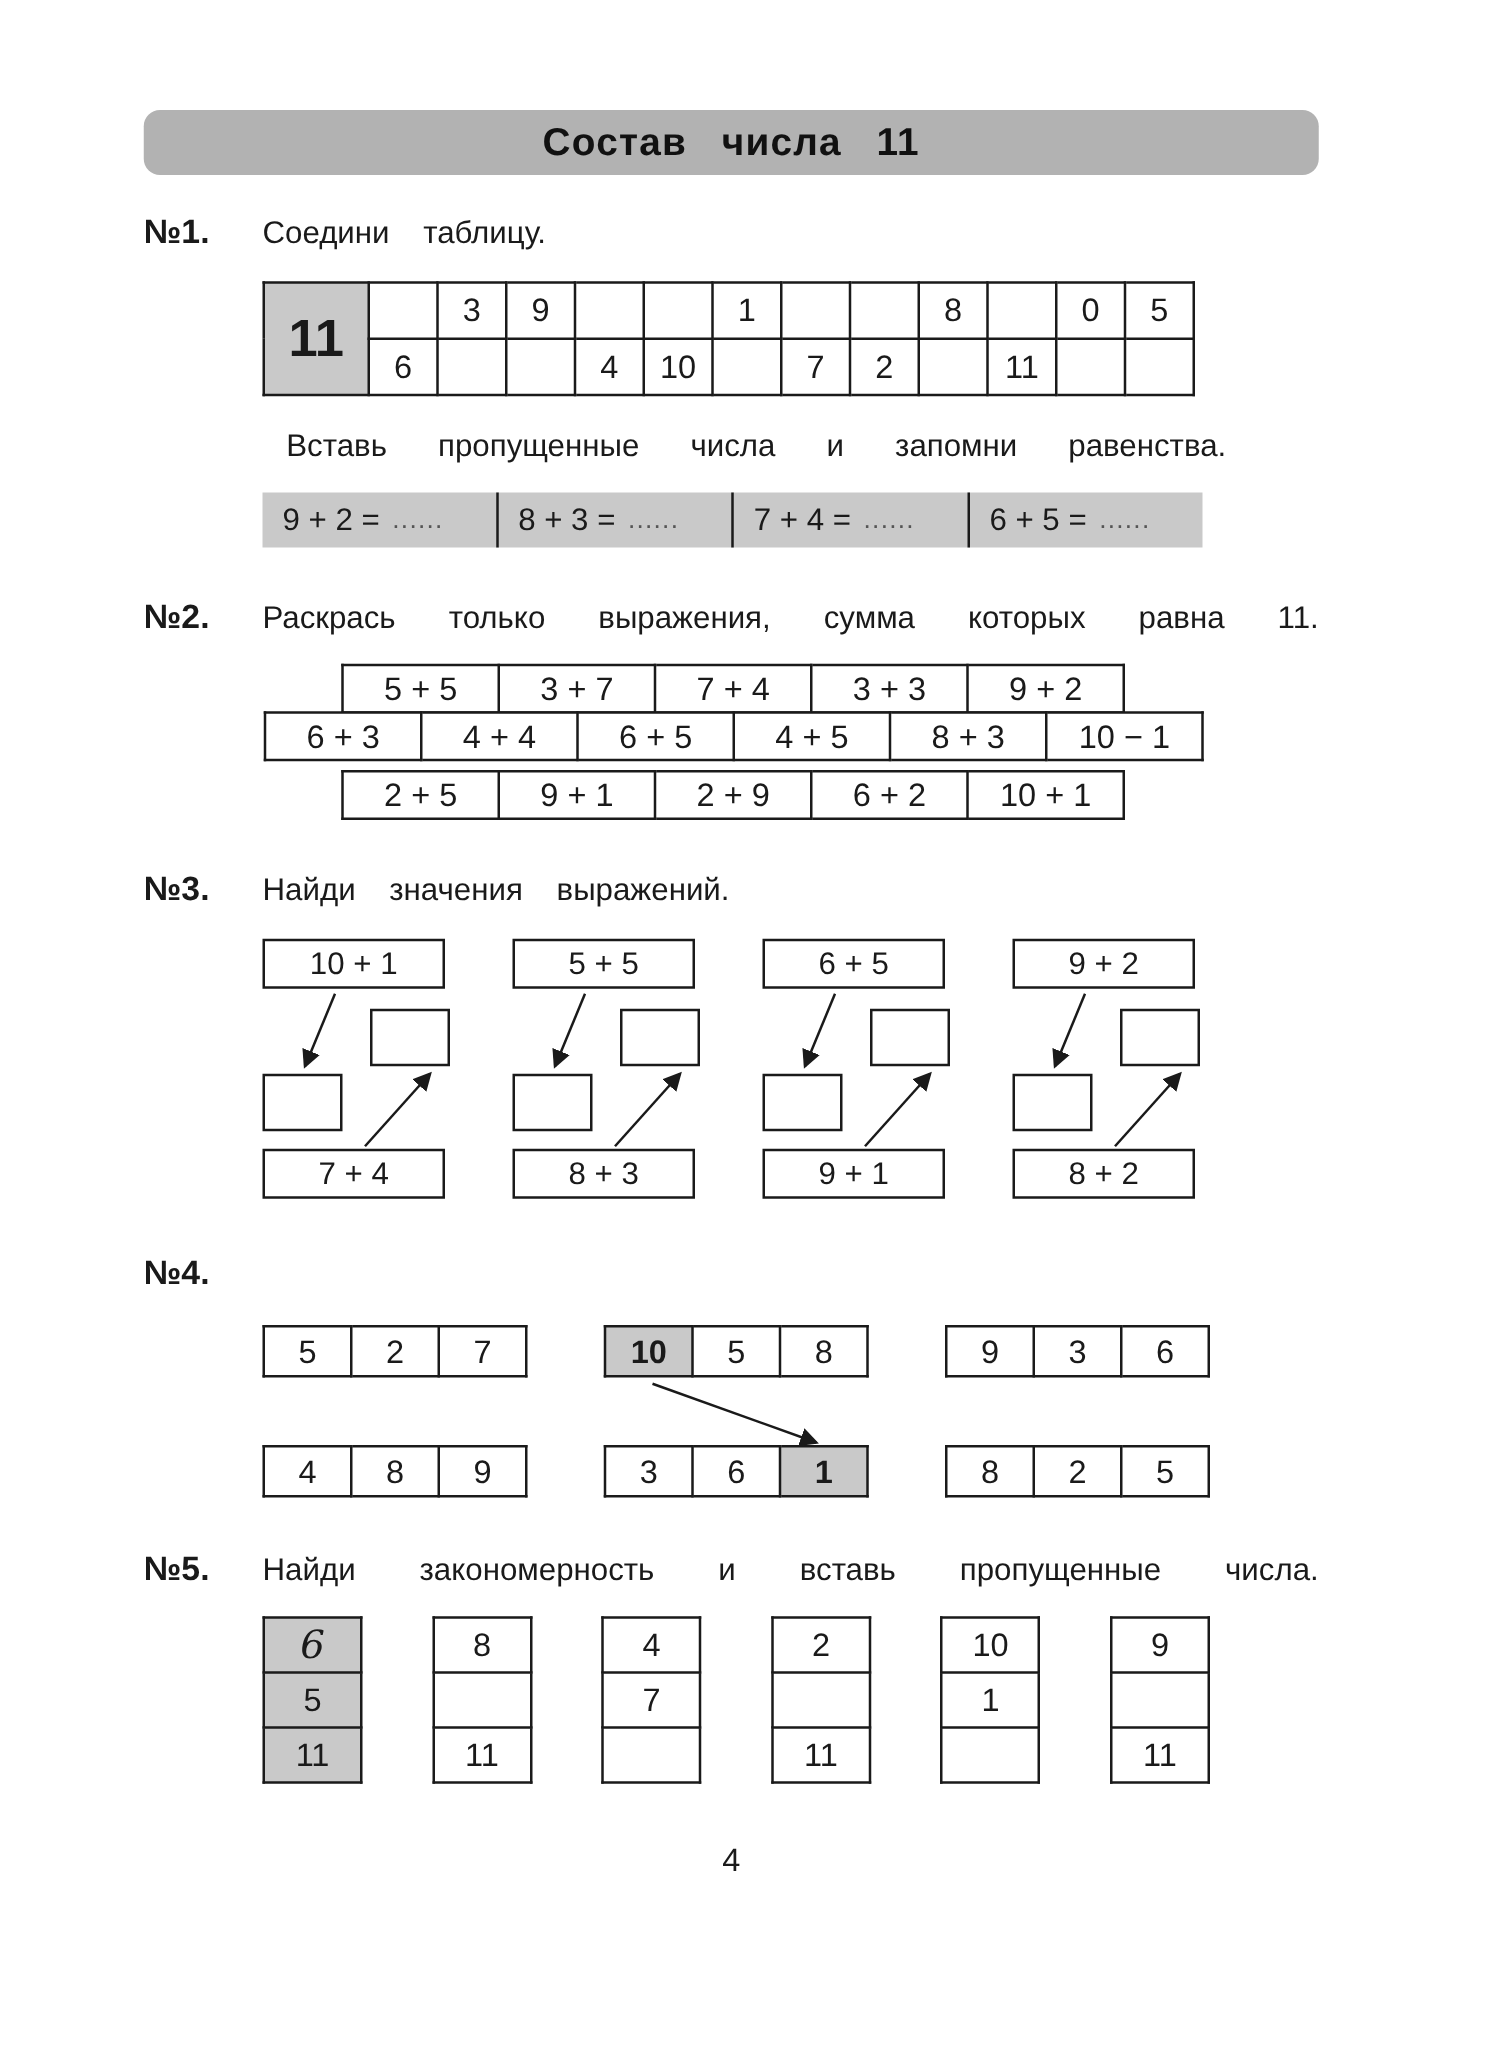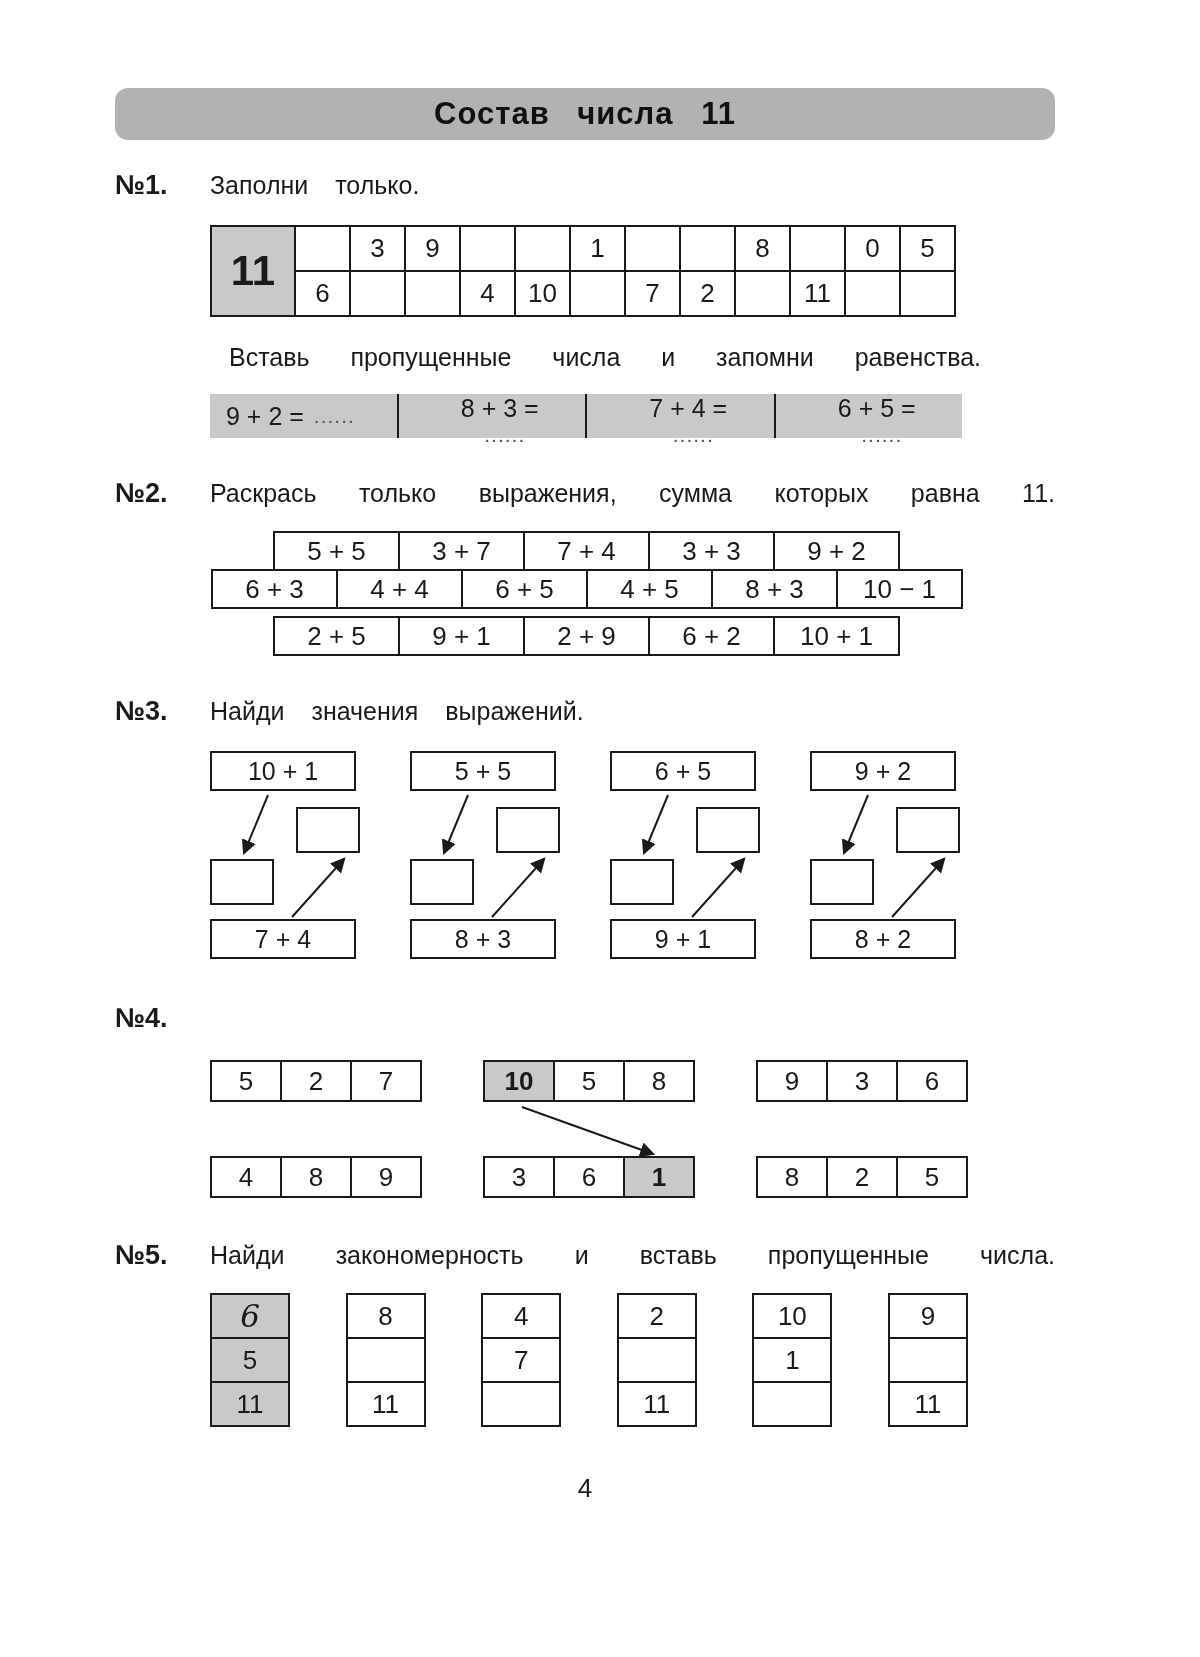--- a/index.html
+++ b/index.html
@@ -32,21 +32,21 @@
   table { border-collapse: collapse; }
   td { border: 2px solid #1a1a1a; text-align: center; font-size: 26px; padding: 0; background: #fff; }
 
   
   .t1 { margin: 24px 0 0 95px; table-layout: fixed; }
   .t1 td { width: 55px; height: 45px; }
   td.t1-head { width: 84px; background: #c9c9c9; font-size: 42px; font-weight: bold; }
   .t1-instr2 { margin: 26px 0 0 114px; width: 752px; font-size: 25px; }
   .eq-strip { margin: 22px 0 0 95px; width: 752px; height: 44px; background: #c9c9c9; display: flex; }
   .eq-cell { flex: 1; display: flex; align-items: center; padding-left: 16px; font-size: 25px; }
-  .eq-cell + .eq-cell { border-left: 2px solid #1a1a1a; flex-direction: column; }
+  .eq-cell + .eq-cell { border-left: 2px solid #1a1a1a; }
   .dots { color: #555; letter-spacing: 1px; margin-left: 10px; font-size: 21px; }
 
   
   .t2-rows { margin-top: 22px; }
   .t2 td { width: 125px; height: 38px; }
   .t2.r1 { margin-left: 158px; }
   .t2.r2 { margin-left: 96px;  margin-top: -2px; }
   .t2.r3 { margin-left: 158px; margin-top: 7px; }
 
   
@@ -88,21 +88,21 @@
 
 <div class="sheet">
 
   <div class="title-bar">
     <span>Состав числа 11</span>
   </div>
 
   <section class="sec-1">
     <div class="task-head">
       <span class="task-label">№1.</span>
-      <span class="task-instr ws2">Заполни только.</span>
+      <span class="task-instr ws2">Соедини таблицу.</span>
     </div>
 
     <table class="t1">
       <tbody>
           <tr>
         <td class="t1-head" rowspan="2">11</td>
         <td></td>
         <td>3</td>
         <td>9</td>
         <td></td>

